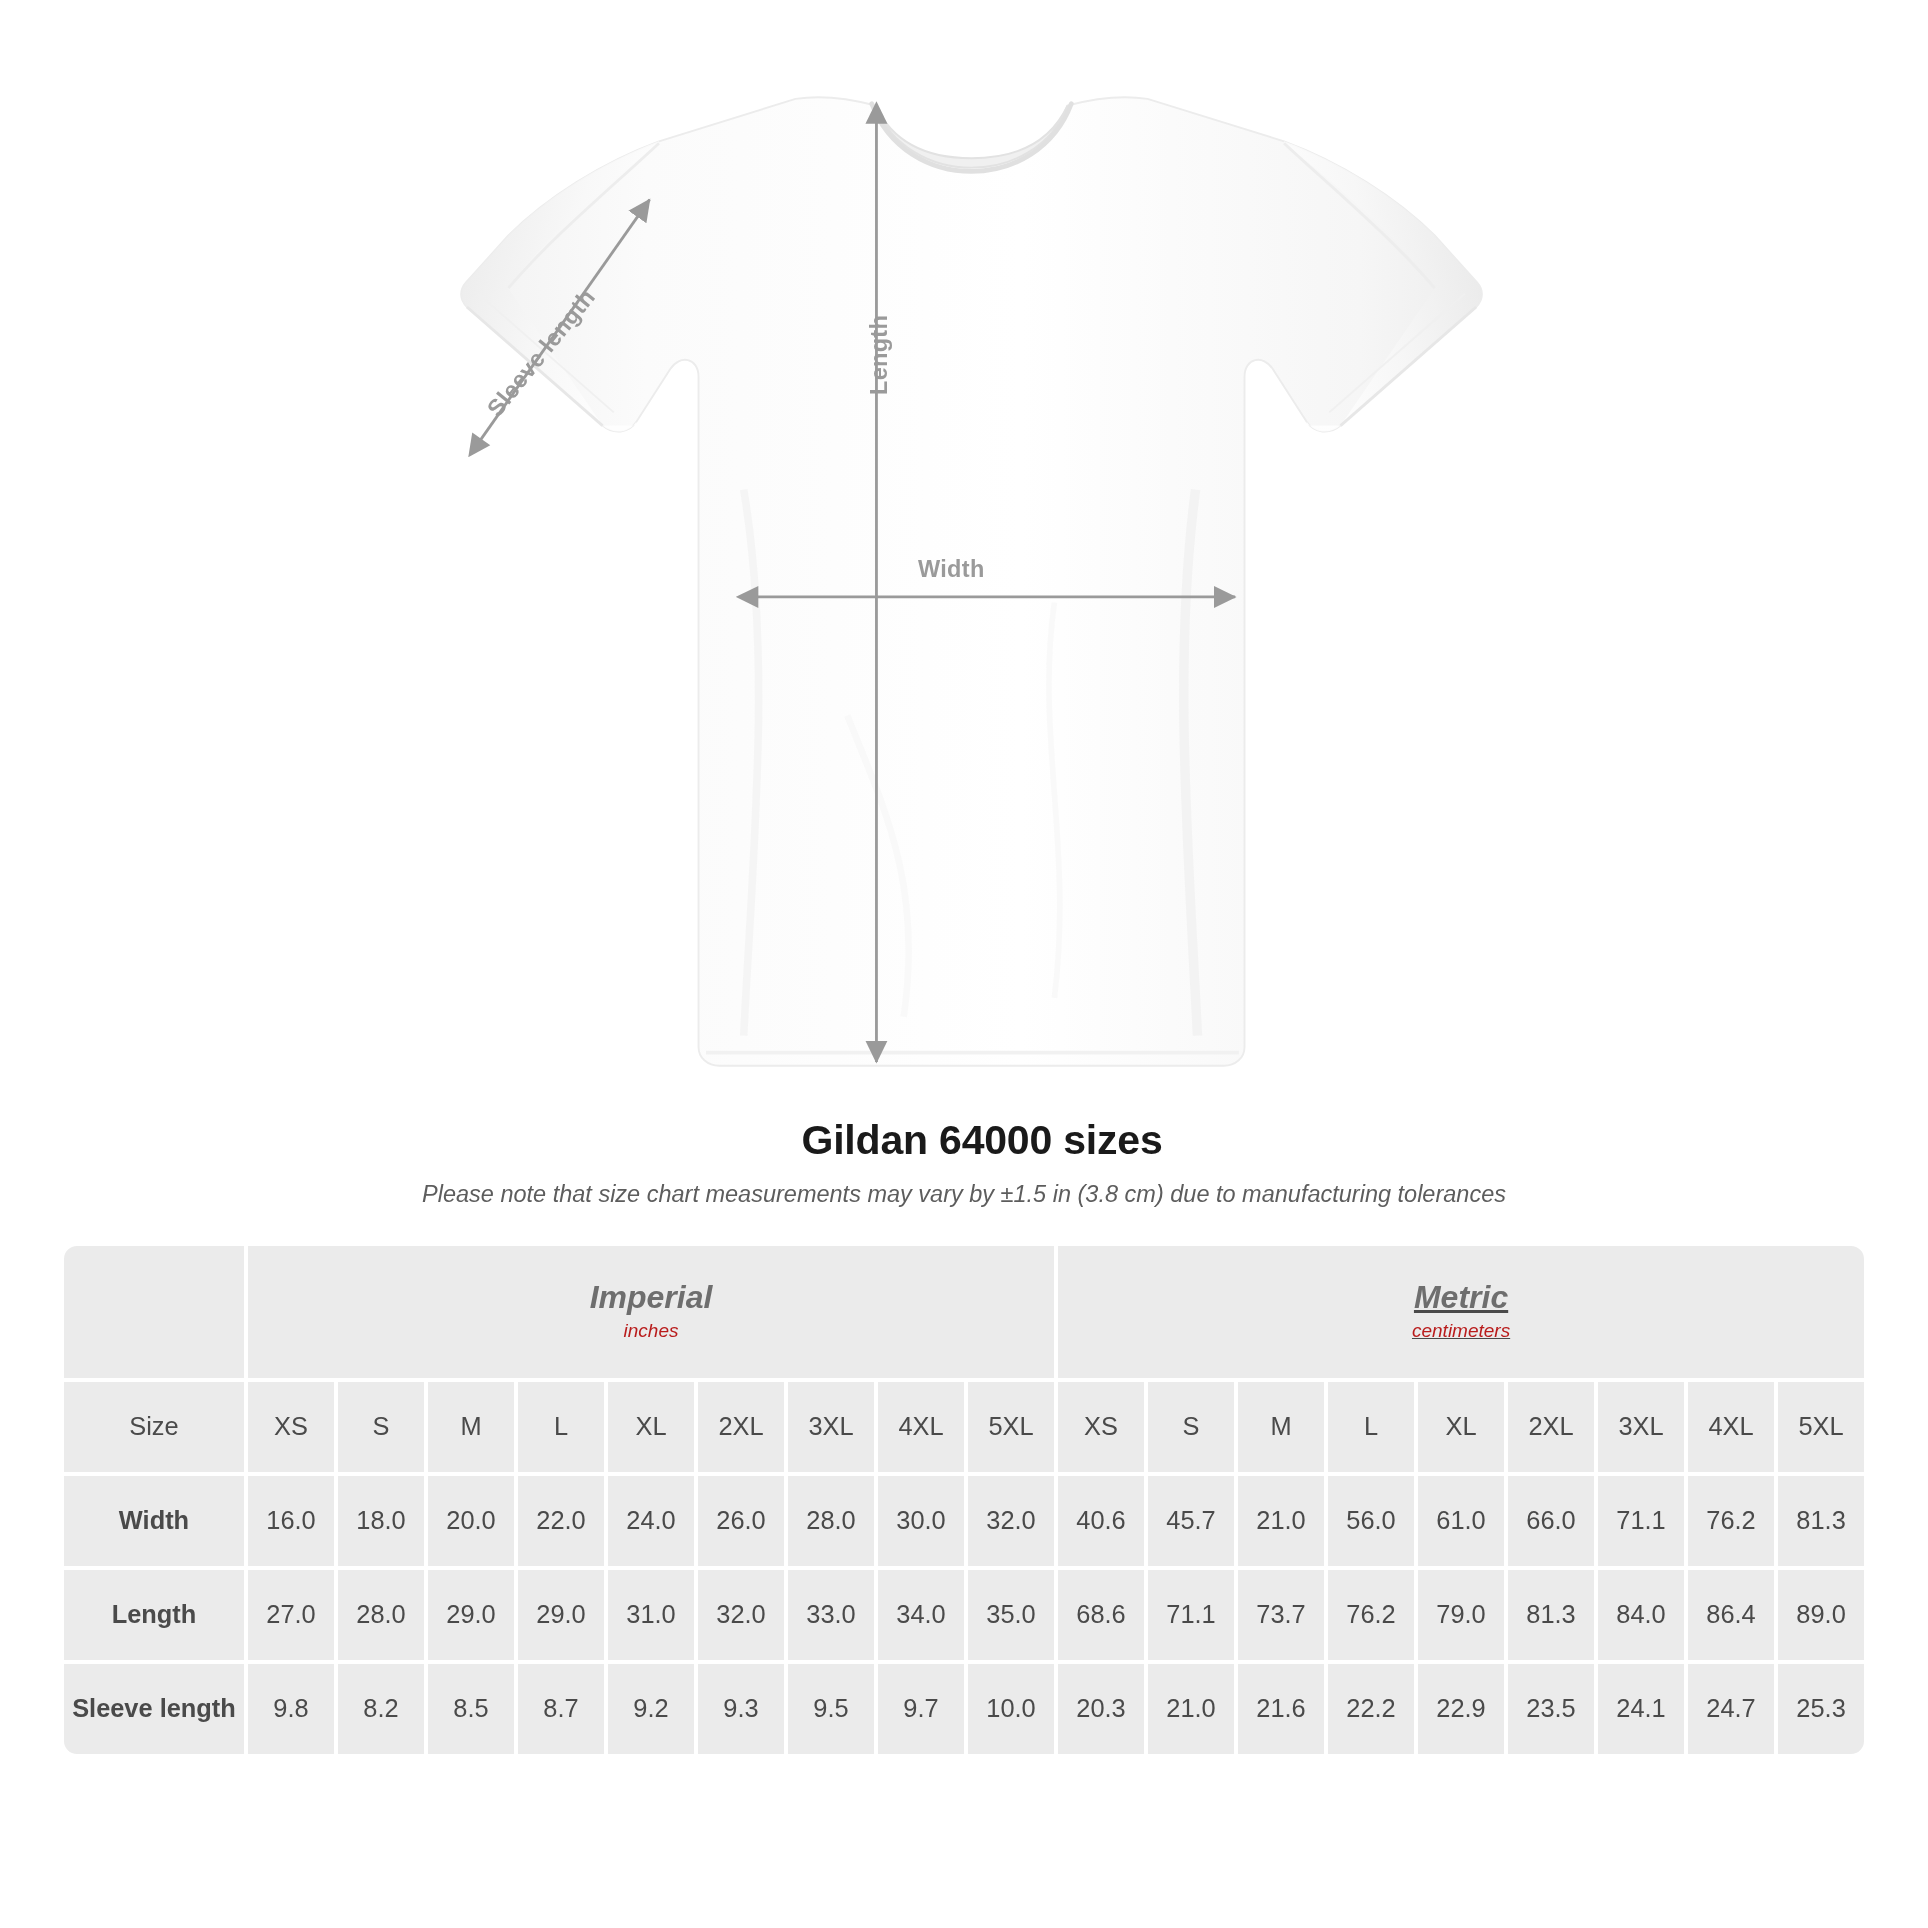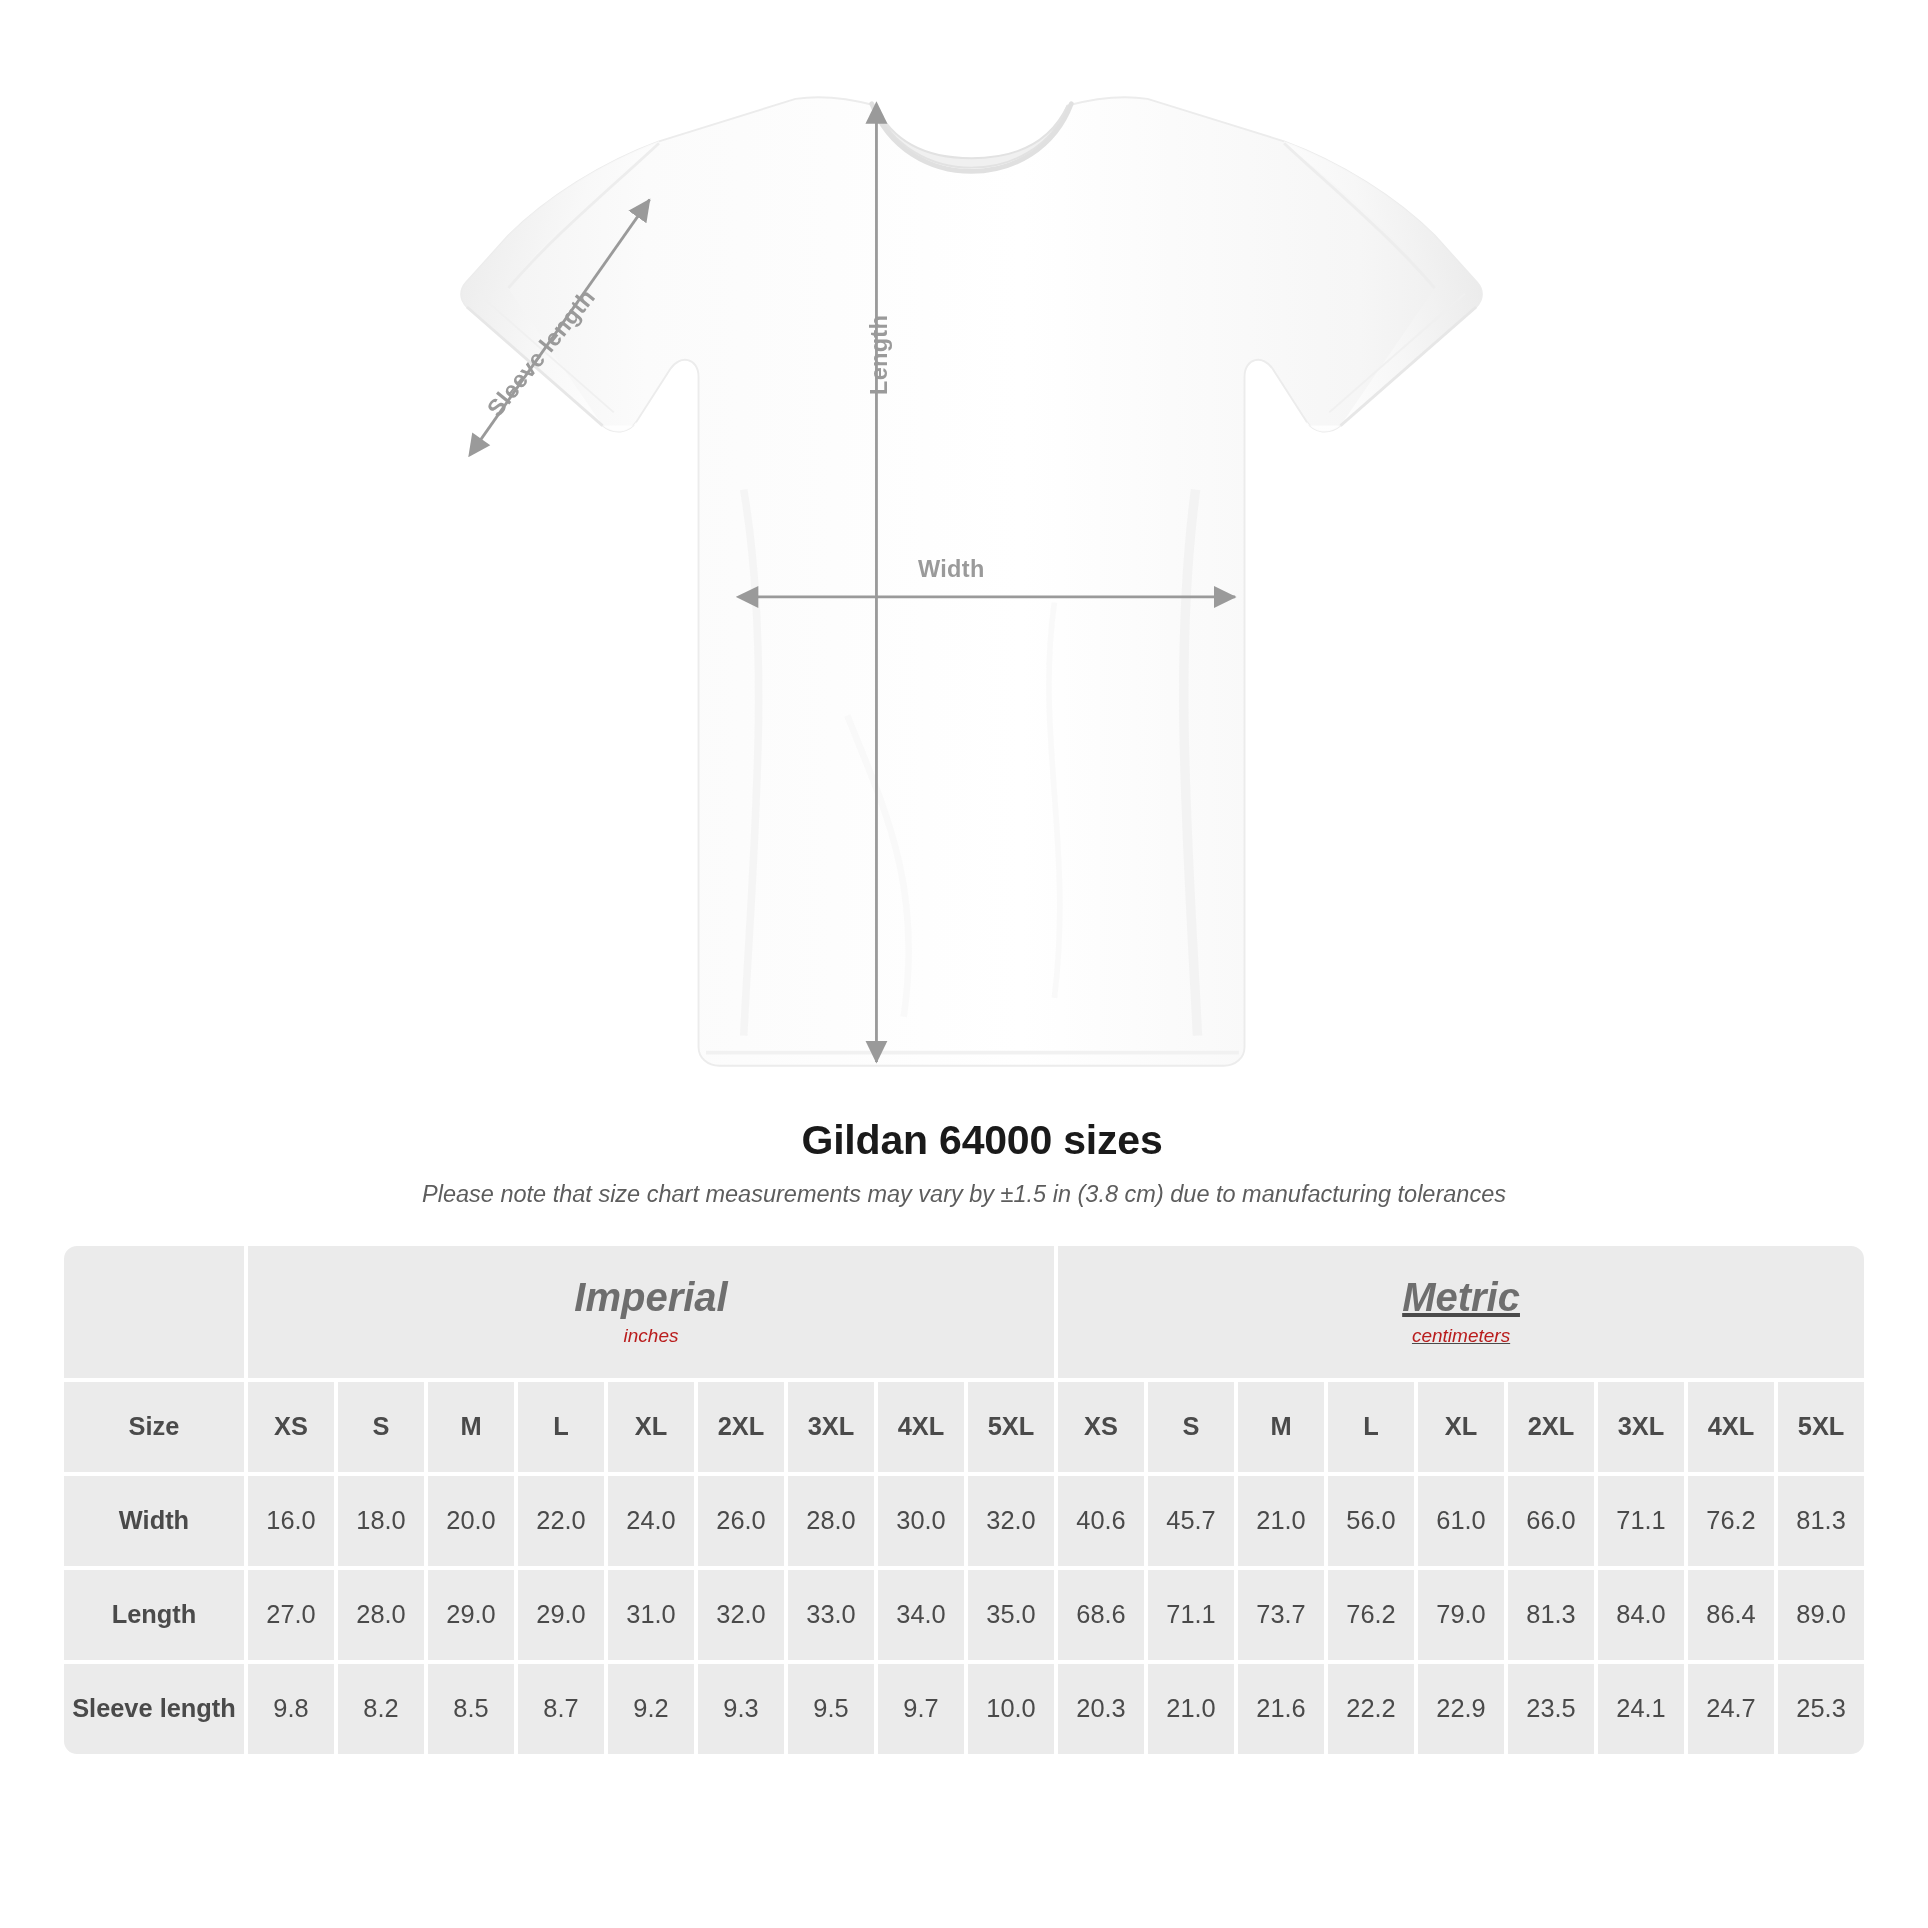--- a/index.html
+++ b/index.html
@@ -94,37 +94,37 @@
     font-size: 25.4px;
     color: #4a4a4a;
     padding: 0;
     height: 90px;
   }
   .unit-head {
     height: 132px !important;
     background: #ebebeb;
   }
   .unit-sys {
-    font-size: 40px;
+    font-size: 32px;
     font-weight: bold;
     font-style: italic;
     color: #6e6e6e;
     display: block;
     line-height: 1.25;
   }
   .unit-unit {
     font-size: 19px;
     font-style: italic;
     color: #b91c1c;
     display: block;
     line-height: 1.5;
   }
   .corner-cell { background: #ebebeb; }
   .hdr-cell {
-    font-weight: bold;
+    font-weight: normal;
     font-size: 26px;
     color: #4a4a4a;
   }
   .row-label {
     font-weight: bold;
     font-size: 26px;
     color: #4a4a4a;
   }
   .value-cell { font-size: 25.4px; color: #4a4a4a; }
 

